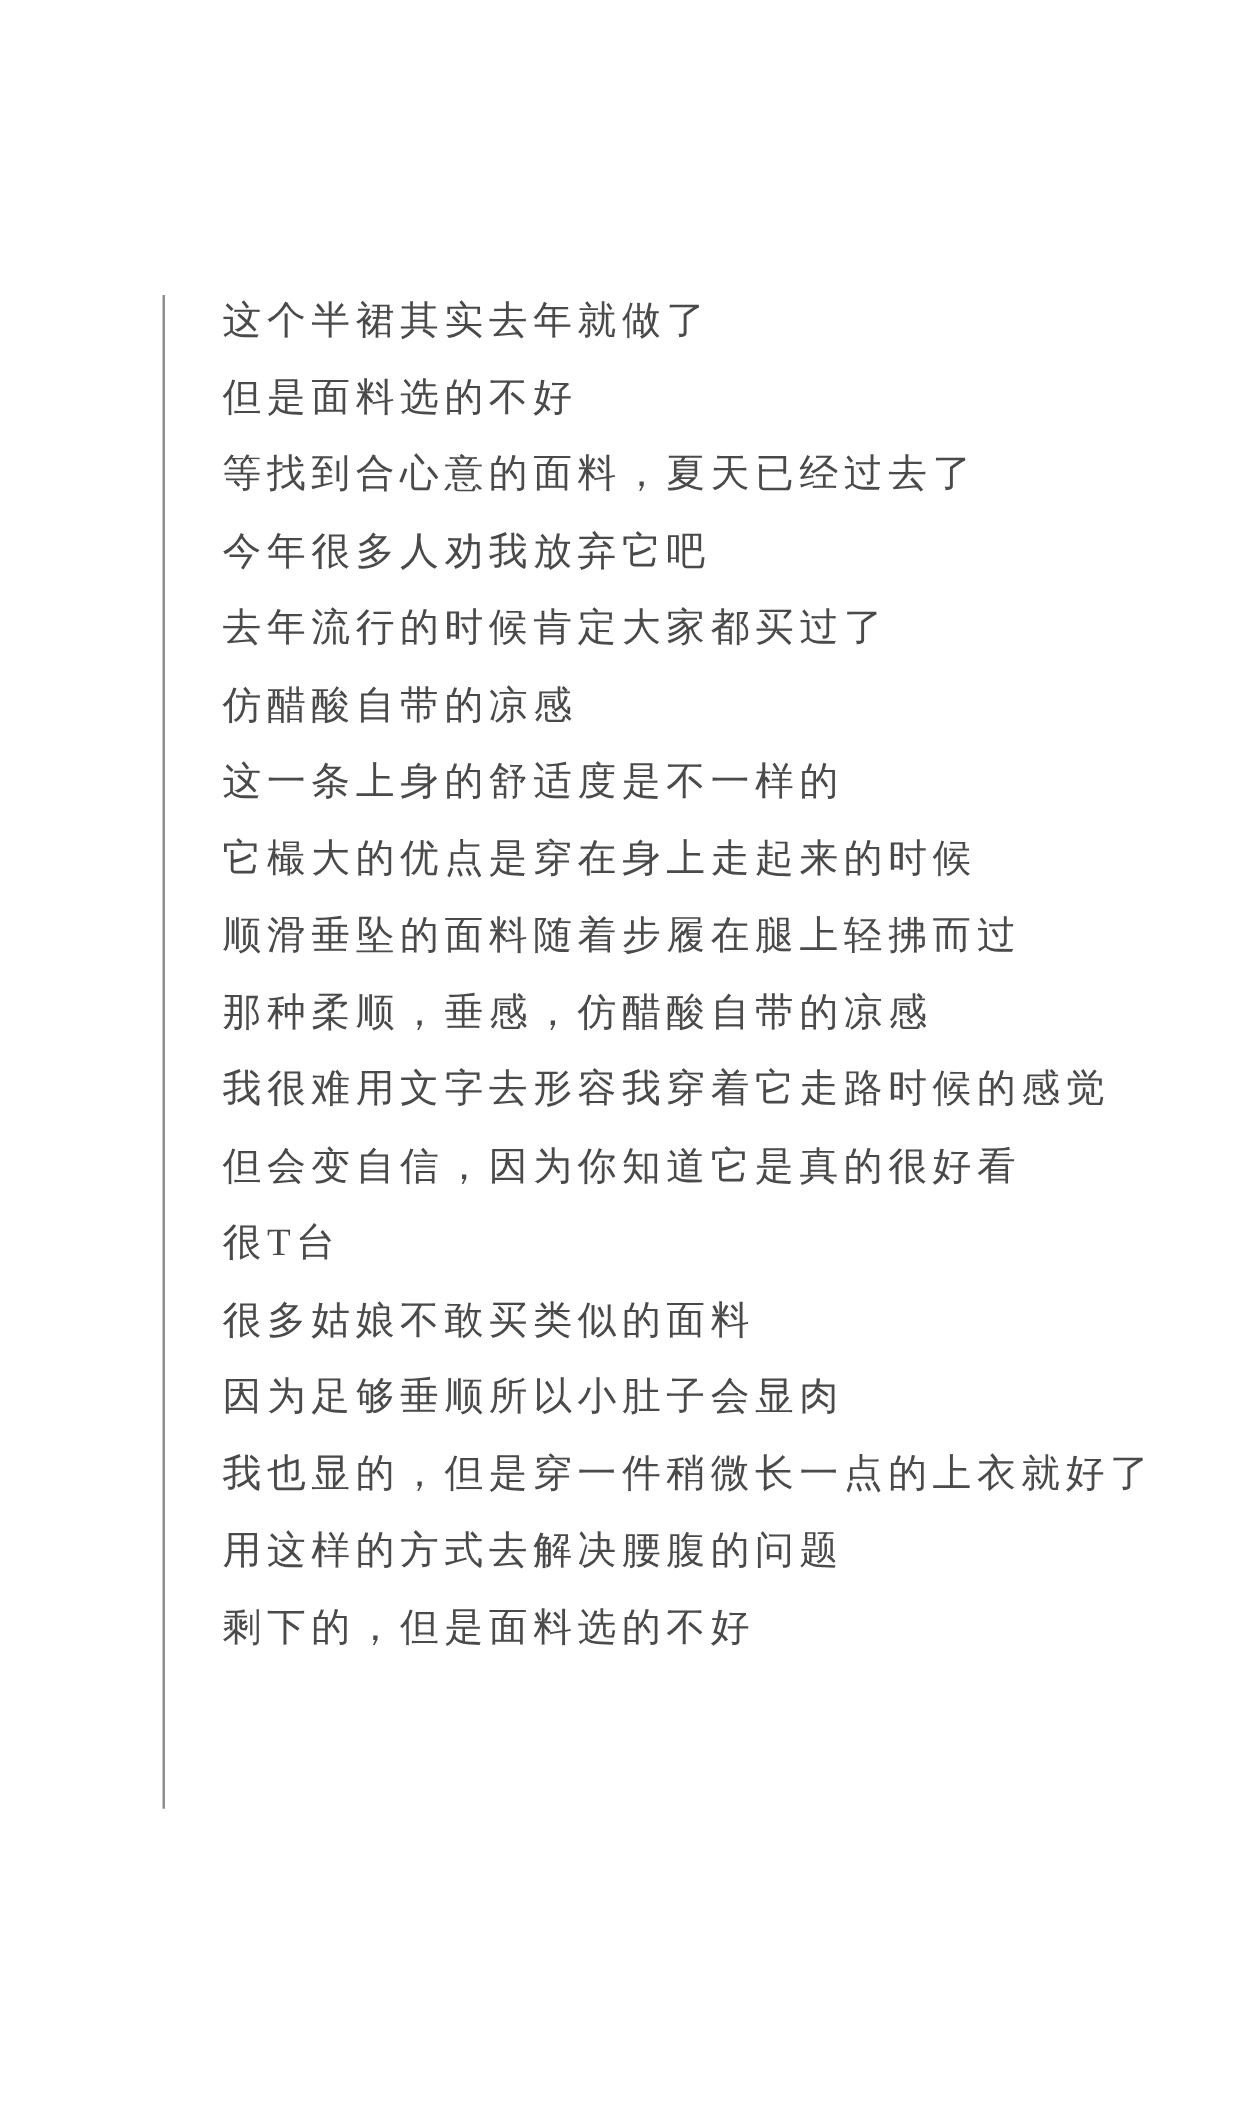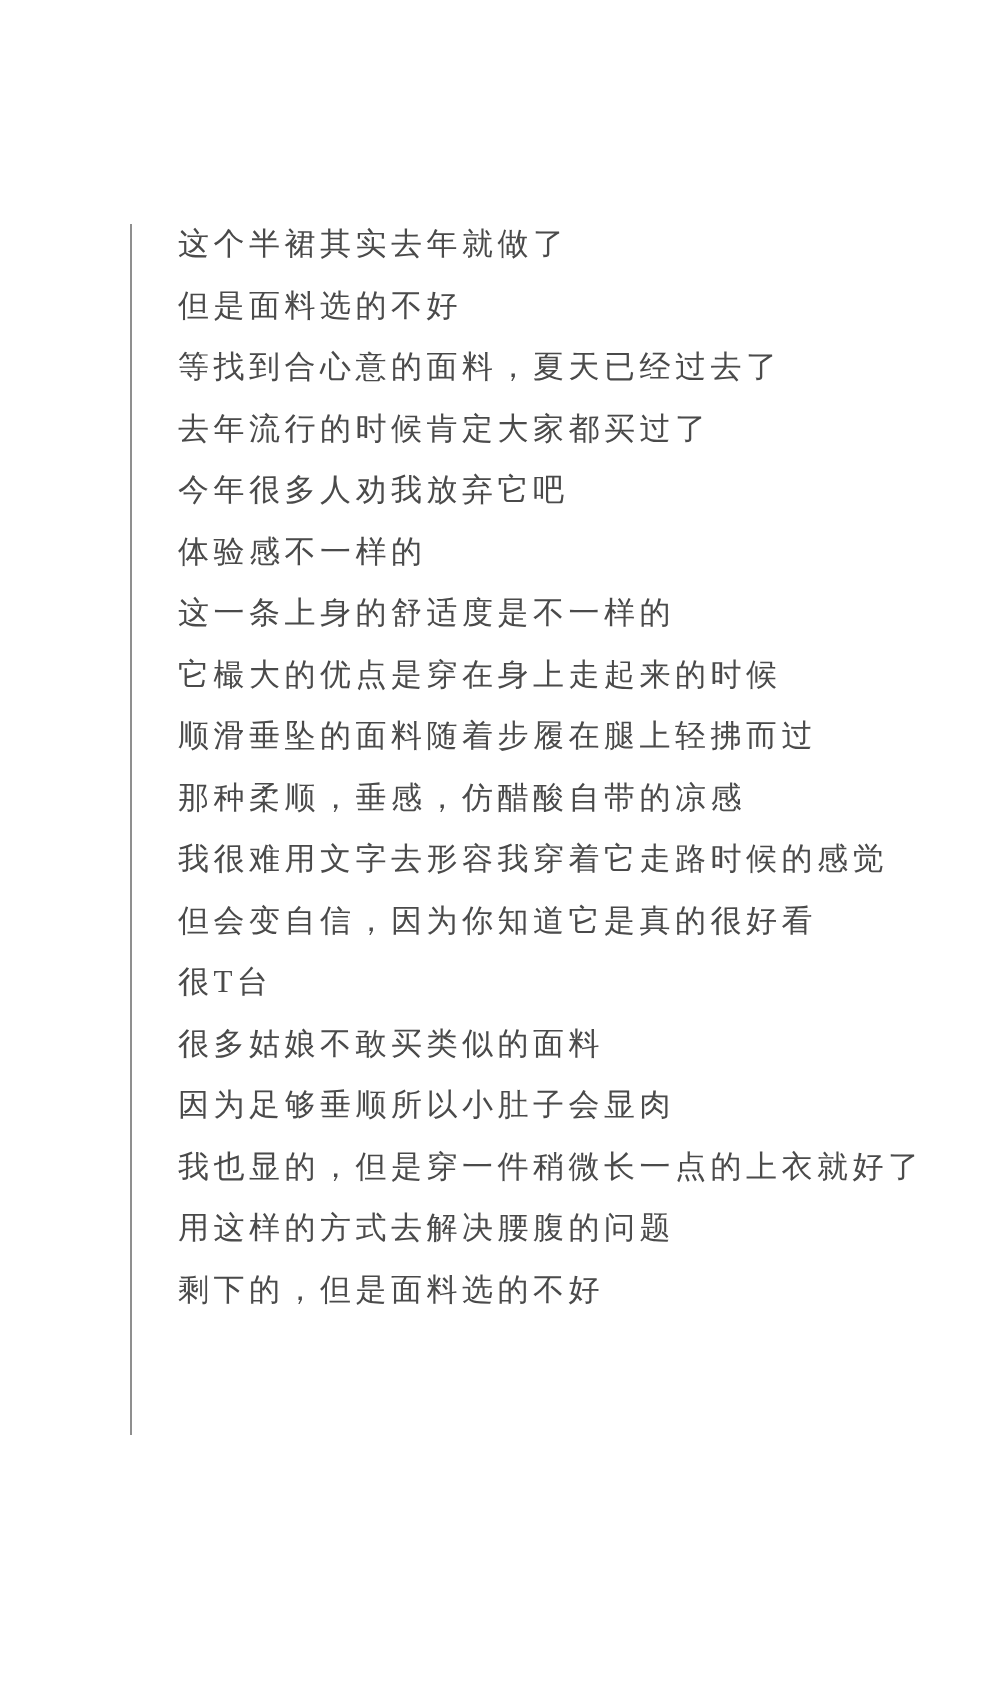--- a/index.html
+++ b/index.html
@@ -10,21 +10,21 @@
     width: 1000px;
     height: 1689px;
     position: relative;
     background: #ffffff;
     overflow: hidden;
     font-family: "Liberation Serif", "DejaVu Serif", serif;
   }
   .quote-wrap {
     position: absolute;
     left: 0;
-    top: 4px;
+    top: 16px;
     width: 1000px;
     height: 1441px;
   }
   .quote-rule {
     position: absolute;
     left: 130px;
     top: 220px;
     width: 2px;
     height: 1211px;
     background: #8f8f8f;
@@ -48,23 +48,23 @@
 </style>
 </head>
 <body>
 
 <div class="quote-wrap">
   <div class="quote-rule"></div>
   <div class="text-block">
     <div class="text-line">这个半裙其实去年就做了</div>
     <div class="text-line">但是面料选的不好</div>
     <div class="text-line">等找到合心意的面料，夏天已经过去了</div>
+    <div class="text-line">今年很多人劝我放弃它吧</div>
     <div class="text-line">去年流行的时候肯定大家都买过了</div>
-    <div class="text-line">今年很多人劝我放弃它吧</div>
-    <div class="text-line">体验感不一样的</div>
+    <div class="text-line">仿醋酸自带的凉感</div>
     <div class="text-line">这一条上身的舒适度是不一样的</div>
     <div class="text-line">它樶大的优点是穿在身上走起来的时候</div>
     <div class="text-line">顺滑垂坠的面料随着步履在腿上轻拂而过</div>
     <div class="text-line">那种柔顺，垂感，仿醋酸自带的凉感</div>
     <div class="text-line">我很难用文字去形容我穿着它走路时候的感觉</div>
     <div class="text-line">但会变自信，因为你知道它是真的很好看</div>
     <div class="text-line">很T台</div>
     <div class="text-line">很多姑娘不敢买类似的面料</div>
     <div class="text-line">因为足够垂顺所以小肚子会显肉</div>
     <div class="text-line">我也显的，但是穿一件稍微长一点的上衣就好了</div>

